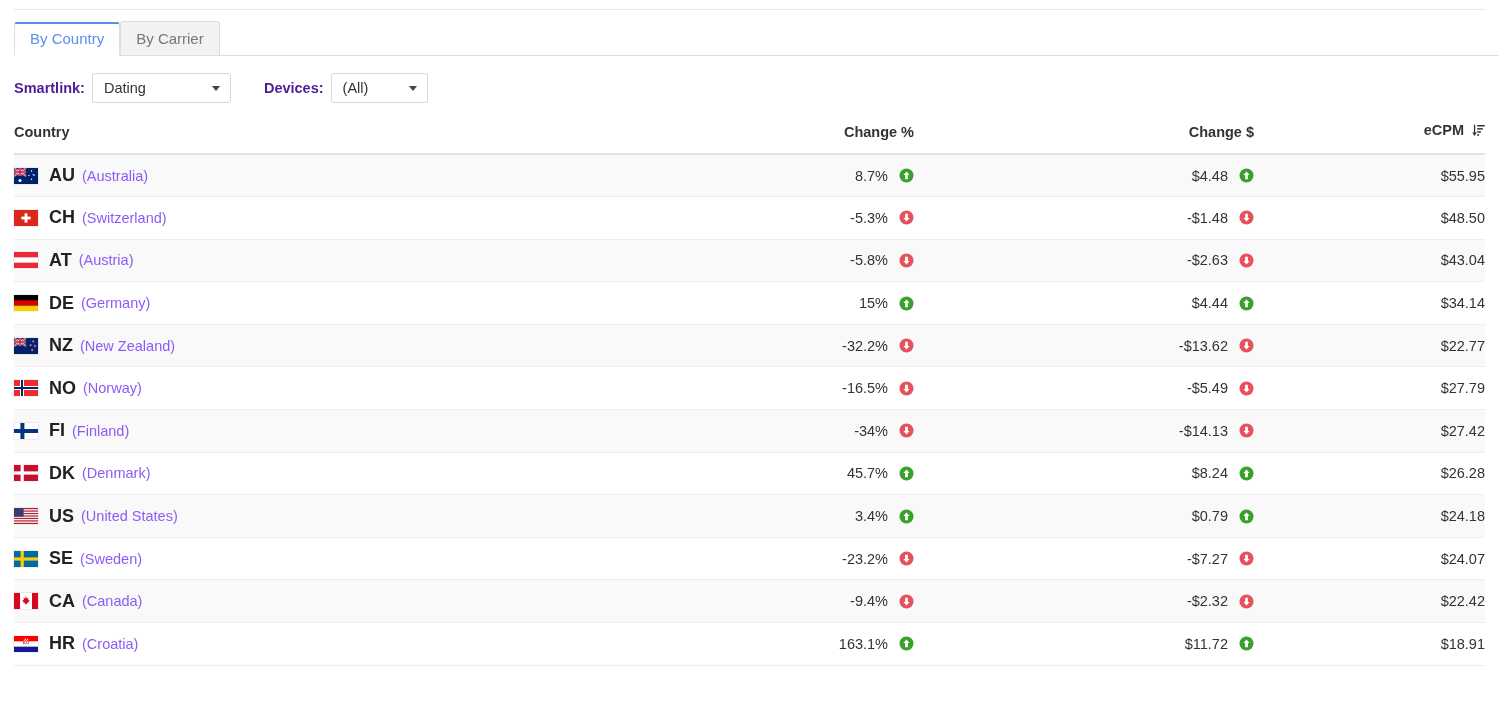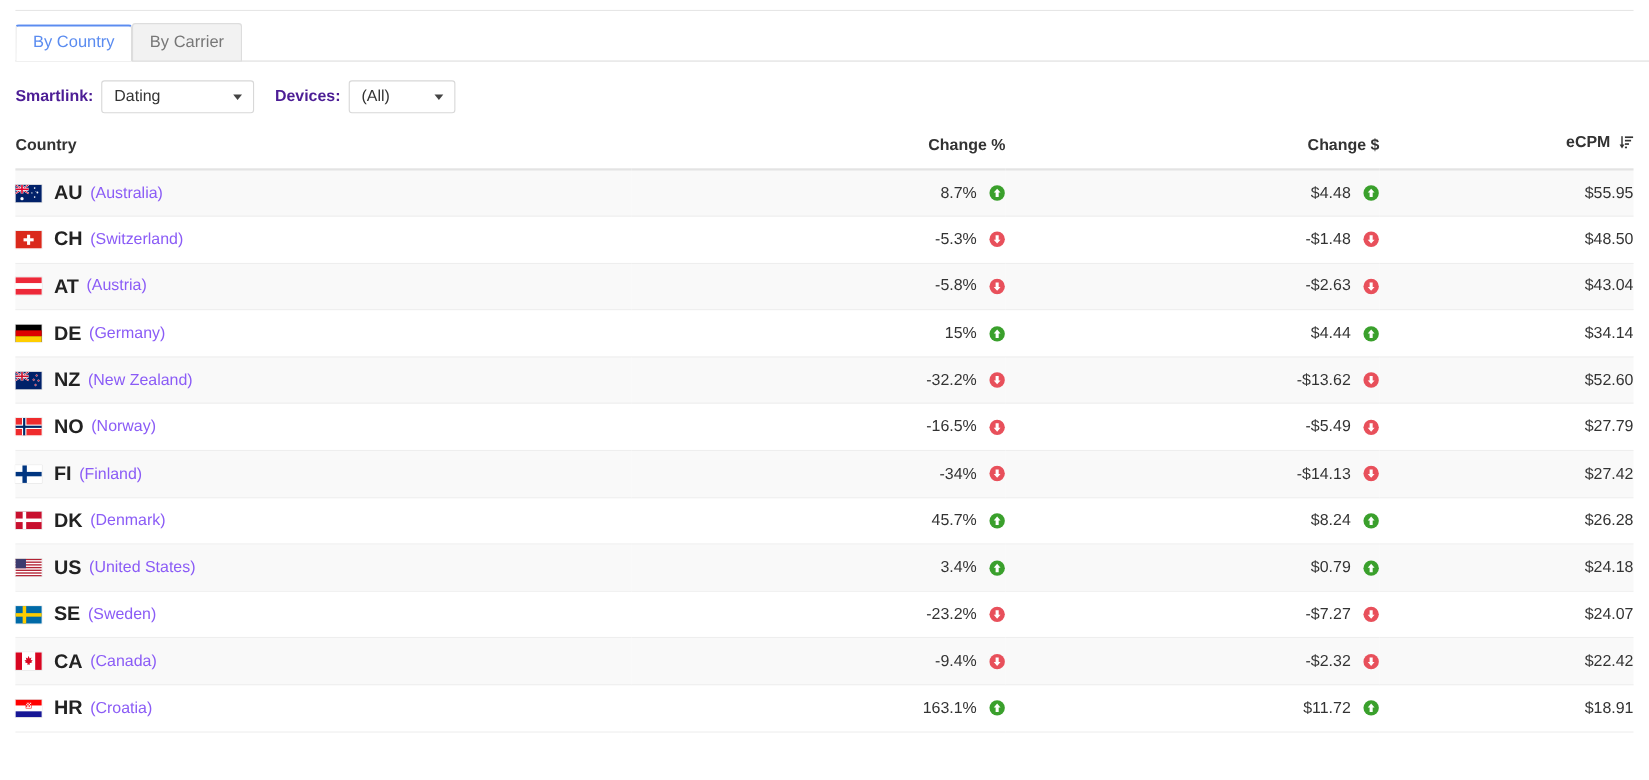--- a/index.html
+++ b/index.html
@@ -70,21 +70,21 @@
     align-items: center;
     margin: 17px 0 0 14px;
     height: 30px;
   }
   .filter-label {
     font-size: 14.5px;
     font-weight: bold;
     color: #4c1d95;
     margin-right: 7px;
   }
-  .filters .filter-label.second { margin-left: 19px; }
+  .filters .filter-label.second { margin-left: 33px; }
   .select-box {
     position: relative;
     height: 30px;
     border: 1px solid #d8d8d8;
     border-radius: 3px;
     background: #ffffff;
     display: flex;
     align-items: center;
     cursor: pointer;
   }
@@ -415,21 +415,21 @@
      <td class="c-usd">
        <span class="val-wrap">
          <span class="num">-$13.62</span>
          <span class="trend"><svg width="15" height="15" viewBox="0 0 15 15">
             <circle cx="7.5" cy="7.5" r="7" fill="#e8505b"></circle>
             <path d="M7.5 11.4 L4.4 7.9 L6.1 7.9 L6.1 3.8 L8.9 3.8 L8.9 7.9 L10.6 7.9 Z" fill="#ffffff"></path>
           </svg></span>
        </span>
      </td>
      <td class="c-ecpm">
-       <span class="num">$52.60</span>
+       <span class="num">$22.77</span>
      </td>
         </tr>
         <tr>
           <td class="c-country">
        <span class="country-cell">
          <svg class="flag" viewBox="0 0 24 16">
                 <rect width="24" height="16" fill="#EF2B2D"></rect>
        <rect x="6" width="4" height="16" fill="#fff"></rect>
        <rect y="6" width="24" height="4" fill="#fff"></rect>
        <rect x="7" width="2" height="16" fill="#002868"></rect>

